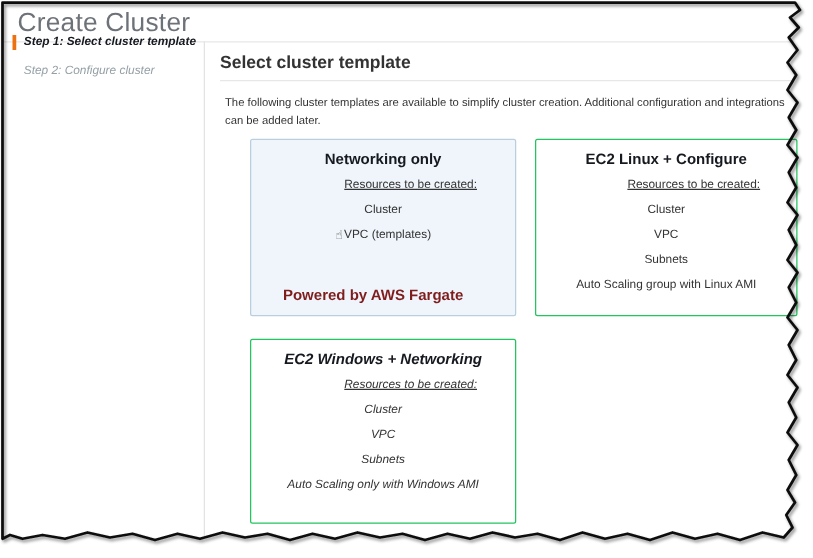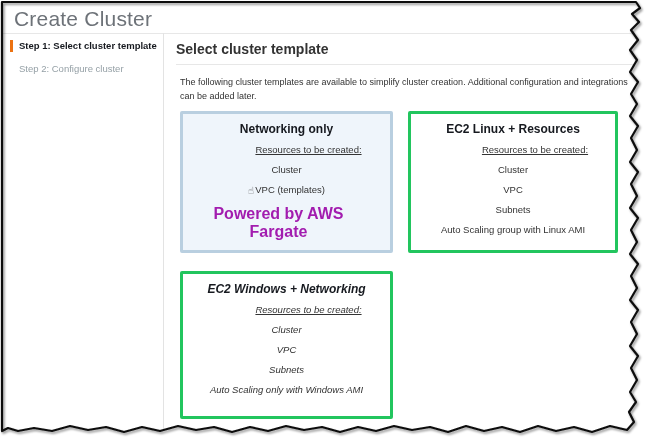--- a/index.html
+++ b/index.html
@@ -11,52 +11,52 @@
   }
   
   .torn-border { position:absolute; left:0; top:0; width:650px; height:446px; pointer-events:none; z-index:50; }
 
   .page-header-title {
     position:absolute; left:14px; top:7px; margin:0;
     font-size:21px; font-weight:400; color:#6d7278; letter-spacing:.2px;
   }
   .header-divider { position:absolute; left:3px; top:33px; width:632px; height:1px; background:#e7e7e7; }
 
-  .sidebar { position:absolute; left:0; top:40px; width:162px; }
+  .sidebar { position:absolute; left:0; top:28px; width:162px;font-style:italic; }
   .step { font-size:9.5px; line-height:12px; margin:0 0 11px 10px; padding-left:9px; color:#95a0a6; cursor:pointer; }
   .step.active { border-left:3px solid #ec7211; padding-left:6px; font-weight:bold; color:#16191f; }
 
   .vdivider { position:absolute; left:163px; top:33px; width:1px; height:397px; background:#e3e3e3; }
 
   .section-heading {
     position:absolute; left:176px; top:41px; margin:0;
     font-size:14px; font-weight:700; color:#333;
   }
   .heading-divider { position:absolute; left:176px; top:64px; width:459px; height:1px; background:#e7e7e7; }
   .section-description {
     position:absolute; left:176px; top:71px; width:462px; margin:4px;
     font-size:9px; line-height:14px; color:#333;
   }
 
   .card {
     position:absolute; box-sizing:border-box; background:#ffffff;
-    border:3px solid #22c55e; border-radius:2px; text-align:center;
-    font-size:9.5px; color:#333; padding-top:8px; cursor:pointer;
+    border:1px solid #22c55e; border-radius:2px; text-align:center;
+    font-size:9.5px; color:#333; padding-top:8px; cursor:pointer;margin-left:20px;
   }
   .card.selected { background:#eff5fb; border-color:#b9cfe0; }
   .card-networking  { left:180px; top:111px; width:213px; height:142px; }
   .card-ec2linux    { left:408px; top:111px; width:210px; height:142px; }
   .card-ec2windows  { left:180px; top:271px; width:213px; height:148px;font-style:italic; }
 
   .card-title { font-size:12px; font-weight:bold; color:#16191f; line-height:14px; }
   .resources-label { margin-top:8px; line-height:12px; text-decoration:underline; color:#333;padding-left:44px; }
   .res { margin-top:8px; line-height:12px; }
   .card-footer {
     position:absolute; left:0; right:16px; bottom:9px;
-    font-size:16px; font-weight:bold; color:#a21caf;
+    font-size:12px; font-weight:bold; color:#7f1d1d;
   }
   .hand-cursor {
     font-family:"DejaVu Sans", sans-serif; font-size:10px; color:#555;
     margin-right:1px; position:relative; top:1px;
   }
 </style>
 </head>
 <body>
 
 <div class="page">
@@ -85,21 +85,21 @@
     <div class="res">
       <span>Cluster</span>
     </div>
     <div class="res">
       <span class="hand-cursor">☝</span><span>VPC (templates)</span>
     </div>
     <div class="card-footer">Powered by AWS Fargate</div>
   </div>
 
   <div class="card card-ec2linux">
-    <div class="card-title">EC2 Linux + Resources</div>
+    <div class="card-title">EC2 Linux + Configure</div>
     <div class="resources-label">Resources to be created:</div>
     <div class="res">Cluster</div>
     <div class="res">VPC</div>
     <div class="res">Subnets</div>
     <div class="res">Auto Scaling group with Linux AMI</div>
   </div>
 
   <div class="card card-ec2windows">
     <div class="card-title">EC2 Windows + Networking</div>
     <div class="resources-label">Resources to be created:</div>

